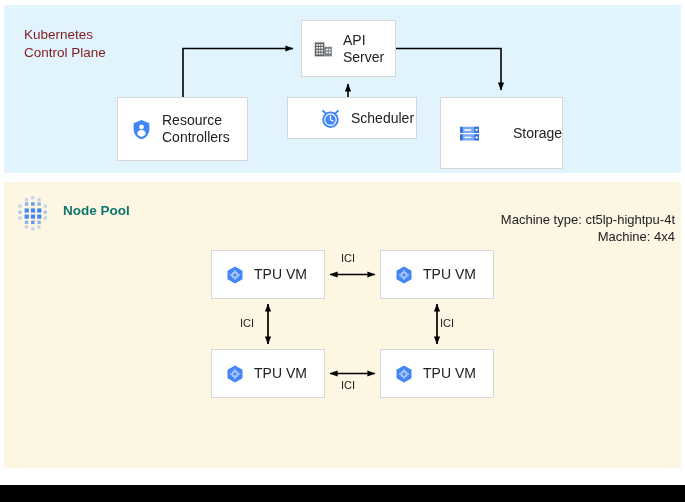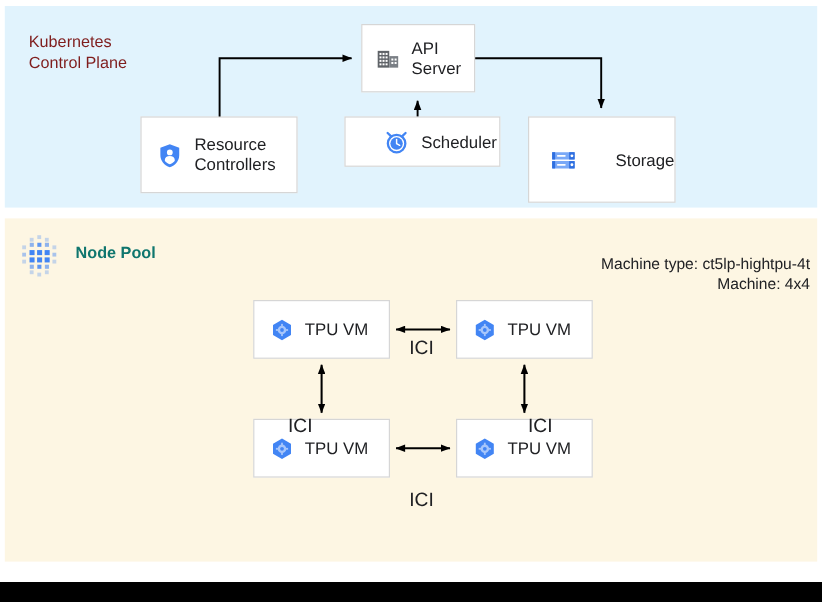--- a/index.html
+++ b/index.html
@@ -75,21 +75,21 @@
   #box-tpu-vm-1{left:380px;top:250px;width:114px;height:49px;justify-content:flex-start;padding-left:13px;}
   #box-tpu-vm-2{left:211px;top:349px;width:114px;height:49px;justify-content:flex-start;padding-left:13px;}
   #box-tpu-vm-3{left:380px;top:349px;width:114px;height:49px;justify-content:flex-start;padding-left:13px;}
 
   
   .wires{position:absolute;left:0;top:0;width:685px;height:502px;pointer-events:none;}
 
   
   .ici-label{
     position:absolute;
-    font-size:16px;line-height:13px;color:#202124;margin-top:32px;
+    font-size:11px;line-height:13px;color:#202124;
   }
   #ici-label-top{left:341px;top:252px;}
   #ici-label-left{left:240px;top:317px;}
   #ici-label-right{left:440px;top:317px;}
   #ici-label-bottom{left:341px;top:379px;}
 </style>
 </head>
 <body>
 
 <div class="canvas">

